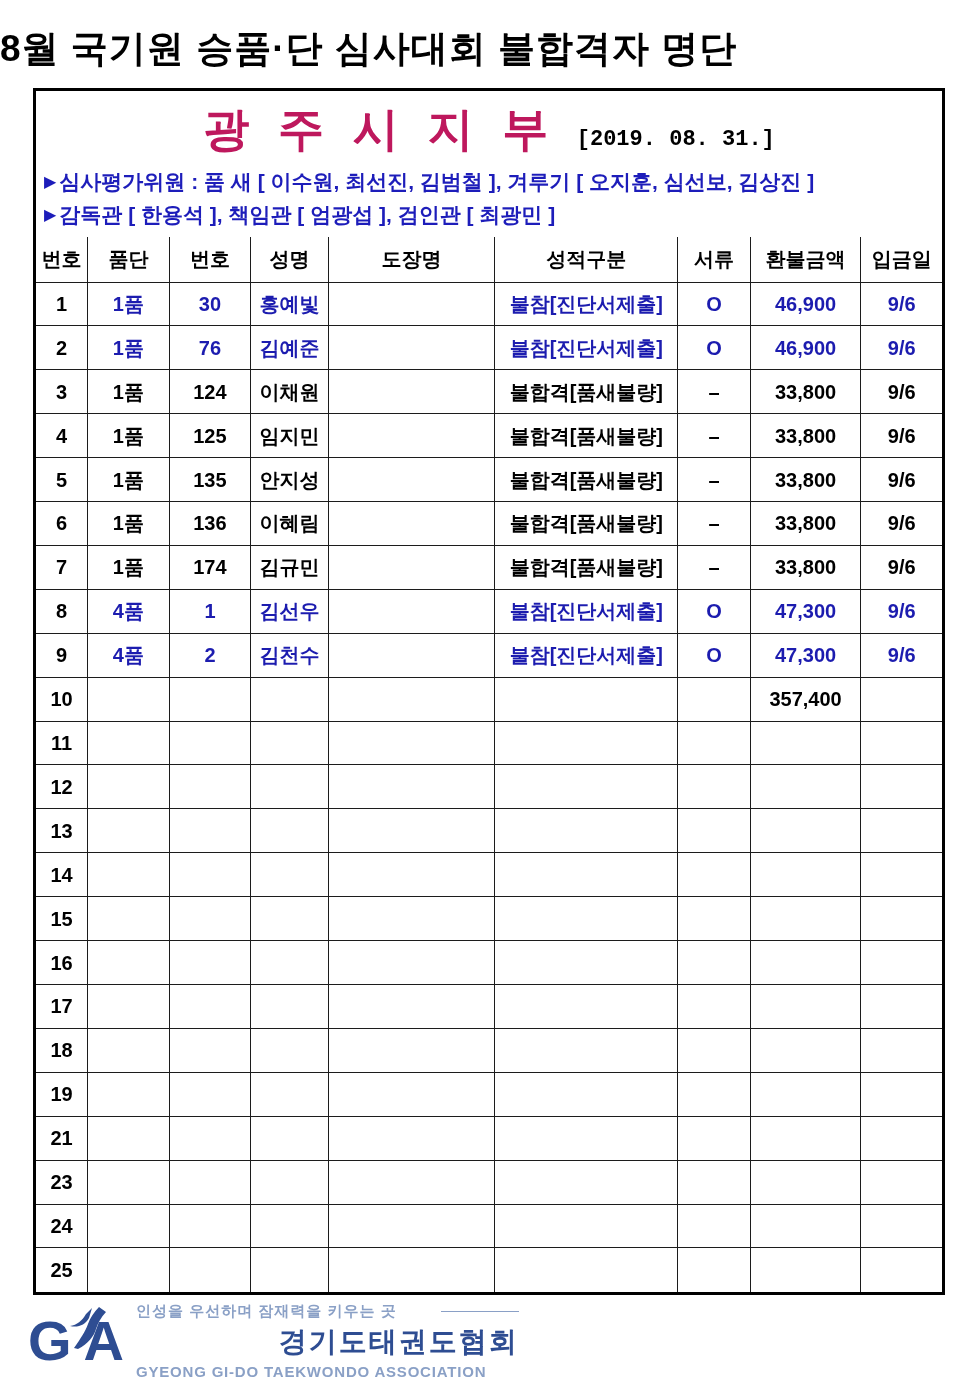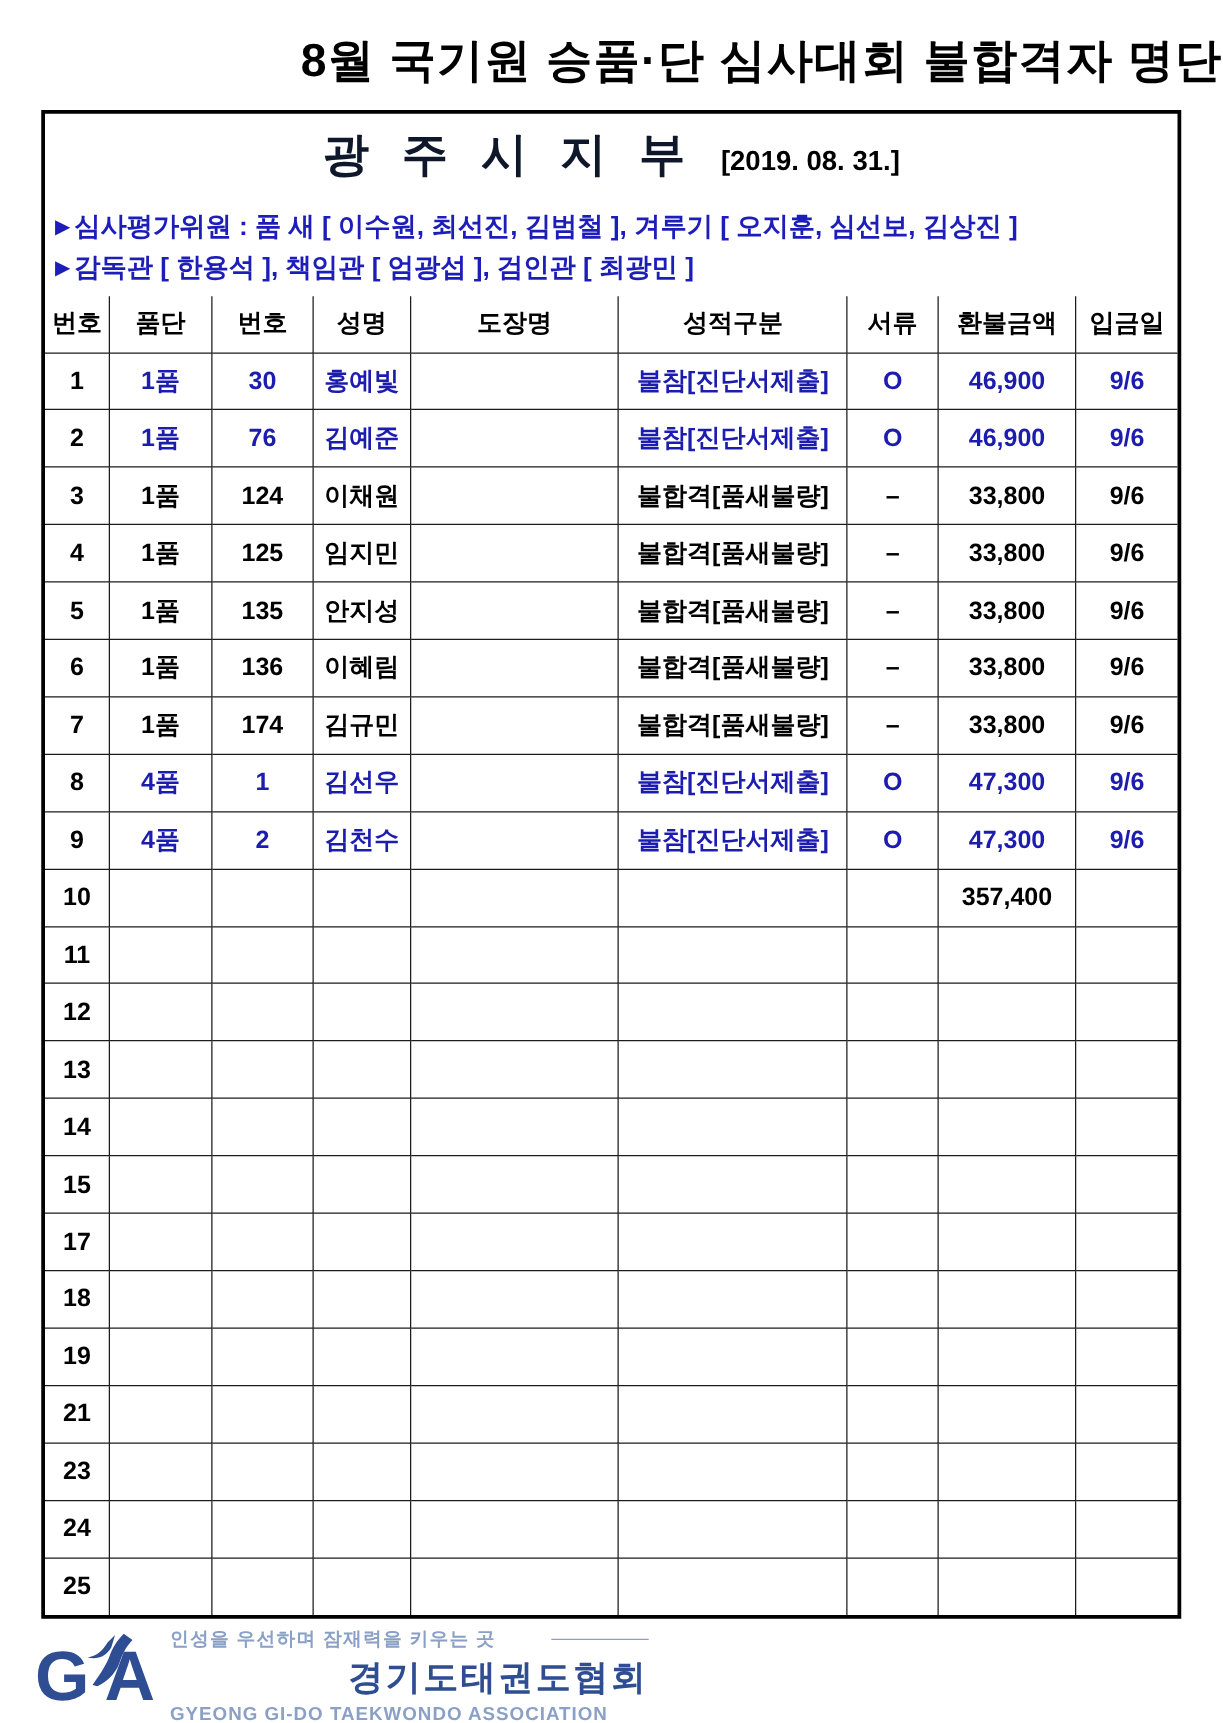--- a/index.html
+++ b/index.html
@@ -5,44 +5,45 @@
   * { box-sizing: border-box; margin: 0; padding: 0; }
   html, body { background: #ffffff; }
   body {
     width: 978px; height: 1378px;
     position: relative;
     font-family: "Liberation Sans", "DejaVu Sans", sans-serif;
     color: #000;
   }
   .main-title {
     position: absolute; top: 24px; left: 0; width: 100%;
-    text-align: right;
+    text-align: left;
     font-size: 37px; font-weight: 800; letter-spacing: 1px;
     color: #000; white-space: nowrap;
   }
   .box {
     position: absolute; left: 33px; top: 88px;
     width: 912px; height: 1207px;
     border: 3px solid #000;
     display: flex; flex-direction: column;
     background: #fff;
   }
   .branch-title-row {
     flex: 0 0 auto;
     text-align: center;
     padding-top: 8px; height: 72px;
     white-space: nowrap;
   }
   .branch-title {
-    font-size: 37px; font-weight: 800; letter-spacing: 8px;
-    color: #0f172a;
+    font-size: 46px; font-weight: 800; letter-spacing: 8px;
+    color: #be185d;
   }
   .branch-date {
     font-size: 22px; font-weight: 700; margin-left: 16px;
     color: #000;
+    font-family: Liberation Mono, monospace;
   }
   .officials {
     flex: 0 0 auto;
     padding: 2px 4px 6px 8px;
     color: #1d1dba; font-weight: 700; font-size: 21px;
     white-space: nowrap;
   }
   .official-line { height: 33px; line-height: 33px; }
   .tri { font-size: 16px; margin-right: 3px; vertical-align: 2px; }
   table.results {
@@ -299,20 +300,31 @@
           <td></td>
           <td></td>
           <td></td>
           <td></td>
           <td></td>
           <td></td>
           <td></td>
           <td></td>
         </tr>
         <tr>
+          <td class="no-cell">16</td>
+          <td></td>
+          <td></td>
+          <td></td>
+          <td></td>
+          <td></td>
+          <td></td>
+          <td></td>
+          <td></td>
+        </tr>
+        <tr>
           <td class="no-cell">17</td>
           <td></td>
           <td></td>
           <td></td>
           <td></td>
           <td></td>
           <td></td>
           <td></td>
           <td></td>
         </tr>

